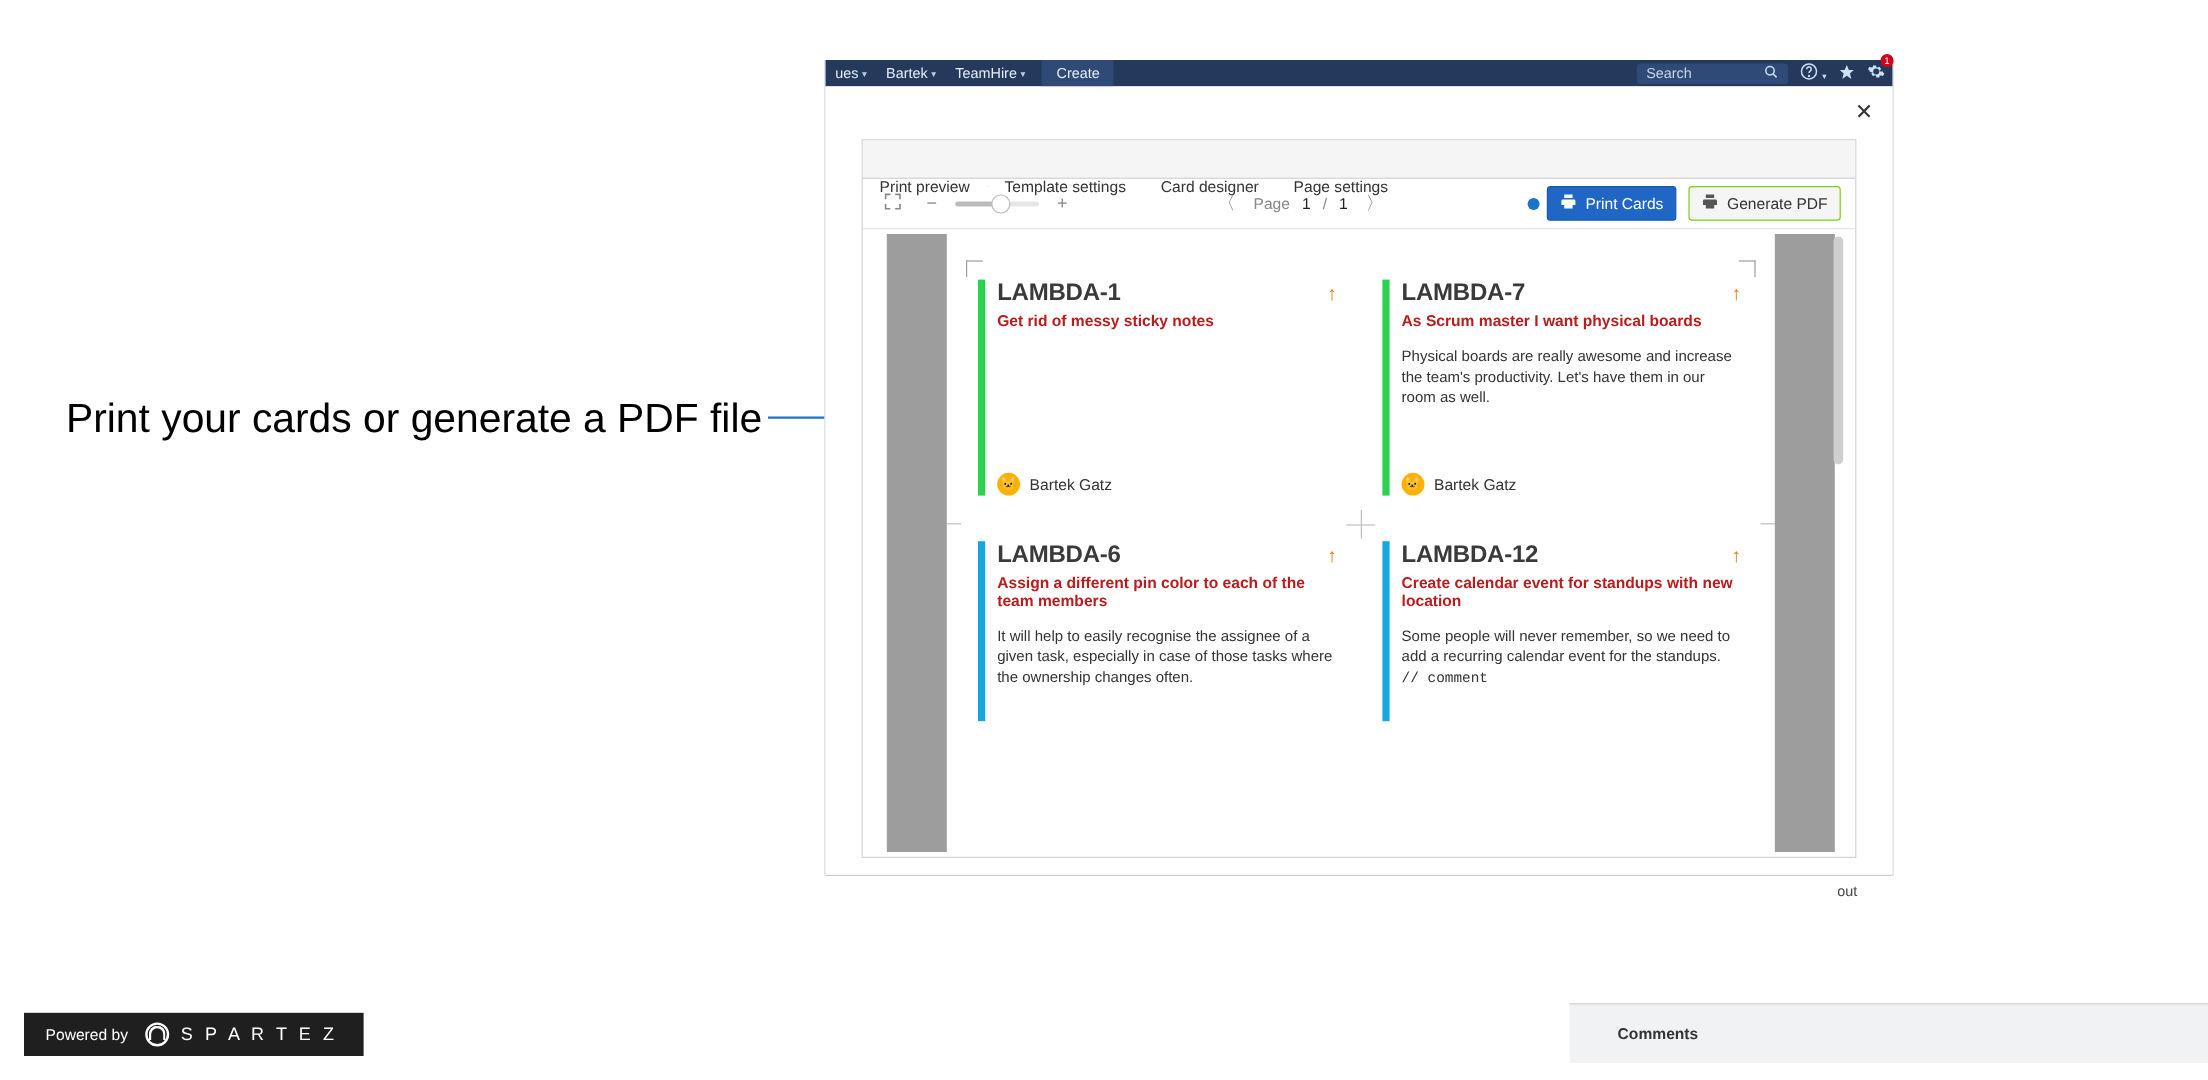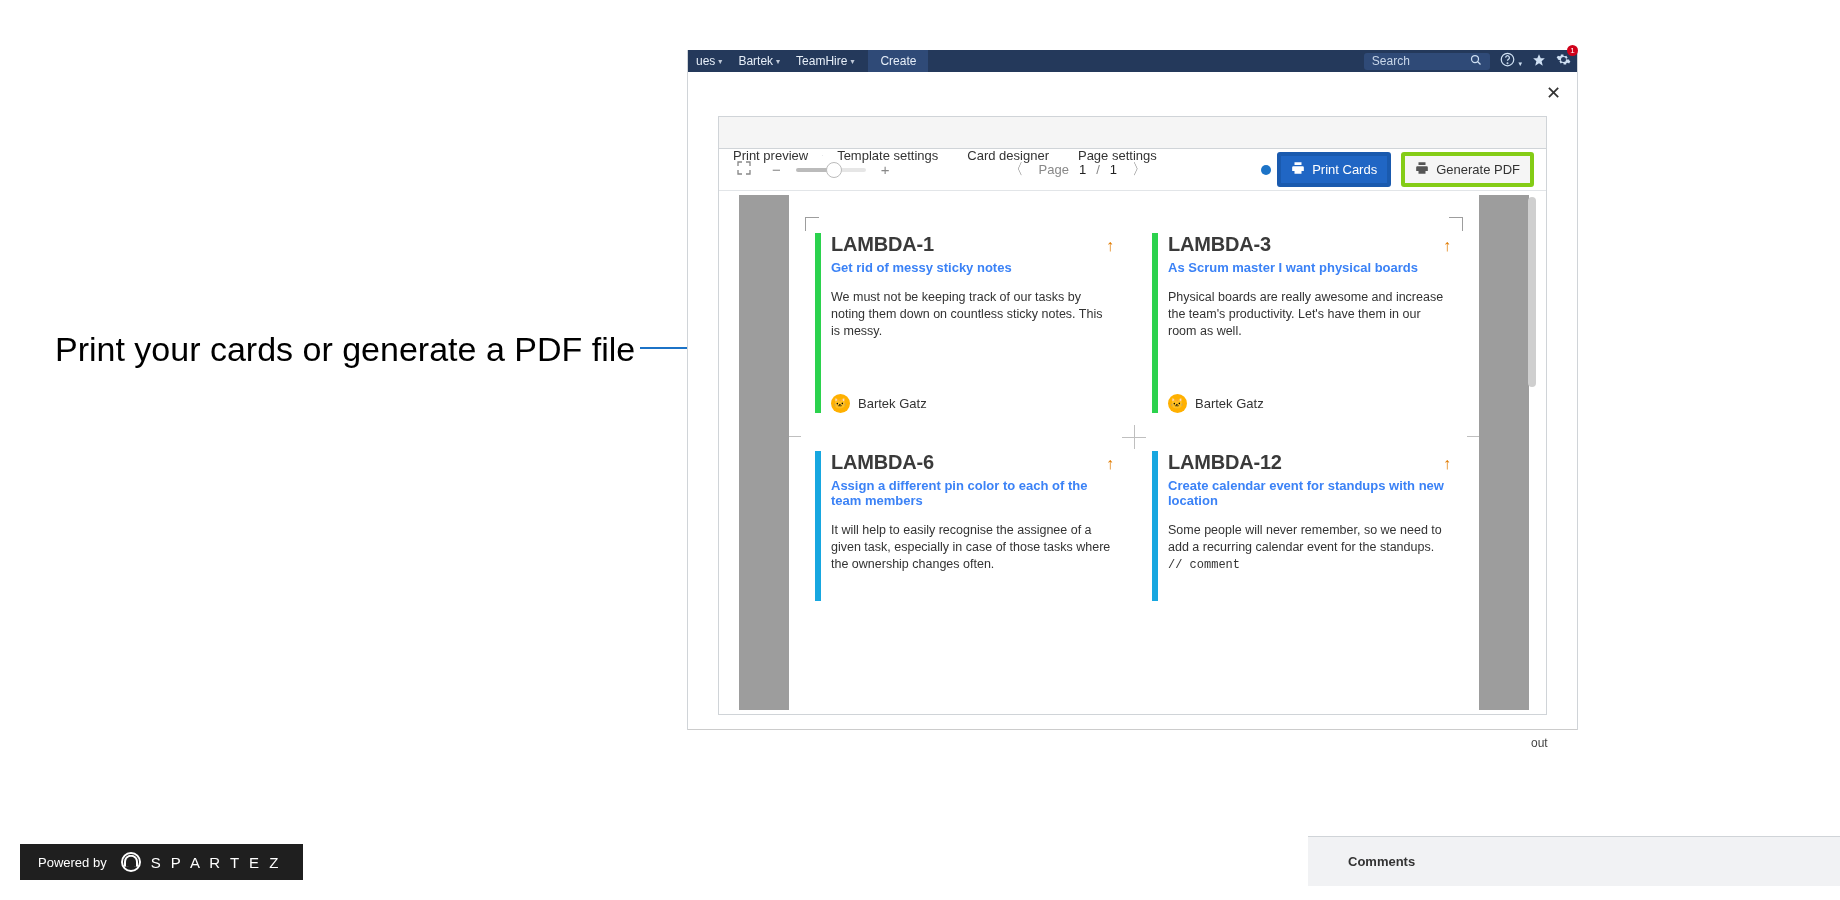--- a/index.html
+++ b/index.html
@@ -71,21 +71,21 @@
   }
   .toolbar .spacer{flex:1;}
   .toolbar .iconbtn{color:#888; cursor:pointer; padding:3px 5px; font-size:15px;}
   .slider { width:70px; height:4px; border-radius:4px;
     background:linear-gradient(to right,#bbb 0,#bbb 55%, #e6e6e6 55%, #e6e6e6 100%);
     position:relative;}
   .slider:after{content:'';position:absolute; left:55%; top:50%; width:14px;height:14px;
     background:#fff; border:1px solid #bbb; border-radius:50%; transform:translate(-50%,-50%);}
   .page-nav{display:flex; align-items:center; gap:10px; color:#888;}
   .page-nav .pg{color:#222;}
-  .btn{ border:4px solid #84cc16; background:#f5f5f5; border-radius:3px;
+  .btn{ border:1px solid #84cc16; background:#f5f5f5; border-radius:3px;
     padding:5px 10px; display:flex; align-items:center; gap:7px; cursor:pointer; font-size:13px; color:#333;}
   .btn.primary{ background:#2066c4; border-color:#1a5aae; color:#fff;}
   .btn .bicn{font-size:12px;}
   .dot{ width:10px; height:10px; border-radius:50%; background:#1c73c7; display:inline-block; margin-right:-4px;}
 
   
   .preview { position:absolute; left:12px; right:8px; top:78px; bottom:4px; display:flex;}
   .canvas { flex:none; width:790px; background:#9d9d9d; overflow:hidden; position:relative; margin-left: 8px;}
   .scrollbar{ width:12px; margin-left:auto; position:relative;}
   .scrollbar .thumb{ position:absolute; right:2px; top:2px; width:8px; height:190px; background:#cfcfcf; border-radius:4px;}
@@ -100,21 +100,21 @@
   .divider-v:before,.divider-v:after{content:'';position:absolute;background:#bfbfbf;}
   .divider-v:before{left:50%;top:0;width:1px;height:100%;}
   .divider-v:after{left:0;top:50%;height:1px;width:100%;}
   .tick{position:absolute; background:#bfbfbf;}
 
   .grid{ display:grid; grid-template-columns:1fr 1fr; column-gap:36px; row-gap:38px; margin:16px 8px;}
   .card{ border-left:6px solid; padding:0 2px 0 10px; position:relative; min-height:180px;}
   .card.green{border-color:#2bd24d;}
   .card.blue{border-color:#17a7e0;}
   .card h3{ font-size:20px; font-weight:700; color:#3a3a3a; letter-spacing:-0.2px;}
-  .card .subtitle{ font-size:13px; font-weight:700; color:#3b82f6; margin-top:4px;}
+  .card .subtitle{ font-size:13px; font-weight:700; color:#b91c1c; margin-top:4px;}
   .card .desc{ font-size:12.5px; color:#333; margin-top:14px; line-height:1.35;}
   .card .foot{ position:absolute; bottom:0; left:10px; display:flex; align-items:center; gap:8px; font-size:13px; color:#333;}
   .avatar{ width:19px; height:19px; border-radius:50%; background:#ffb000; display:flex; align-items:center; justify-content:center; font-size:11px;}
   .prio{ position:absolute; top:4px; right:2px; color:#e07b00; font-weight:700; font-size:16px;}
   code{font-family: "Courier New", monospace; font-size:12px;}
 
   
   .bg-artifacts{ position:absolute; right:0; top:260px; width:46px; font-size:12px; color:#4a6fb0; line-height:1.6;}
   .bg-artifacts .grey{color:#444;}
   .bg-bottom{ position:absolute; right:0; top:666px; width:46px; font-size:12px; color:#444; line-height:1.5;}
@@ -260,30 +260,29 @@
             <span class="crop tr"></span>
             <span class="tick" style="left:-0px; top:241px; width:12px; height:1px;"></span>
             <span class="tick" style="right:-0px; top:241px; width:12px; height:1px;"></span>
             <span class="divider-v"></span>
 
             <div class="grid">
               <div class="card green">
                 <span class="prio">↑</span>
                 <h3>LAMBDA-1</h3>
                 <div class="subtitle">Get rid of messy sticky notes</div>
-                <div class="desc">We must not be keeping track of our tasks by noting them down on countless sticky notes. This is messy.</div>
                 <div class="foot">
                   <span class="avatar">🐱</span>
                   <span>Bartek Gatz</span>
                 </div>
               </div>
 
               <div class="card green">
                 <span class="prio">↑</span>
-                <h3>LAMBDA-3</h3>
+                <h3>LAMBDA-7</h3>
                 <div class="subtitle">As Scrum master I want physical boards</div>
                 <div class="desc">Physical boards are really awesome and increase the team's productivity. Let's have them in our room as well.</div>
                 <div class="foot">
                   <span class="avatar">🐱</span>
                   <span>Bartek Gatz</span>
                 </div>
               </div>
 
               <div class="card blue" style="min-height:150px">
                 <span class="prio">↑</span>

